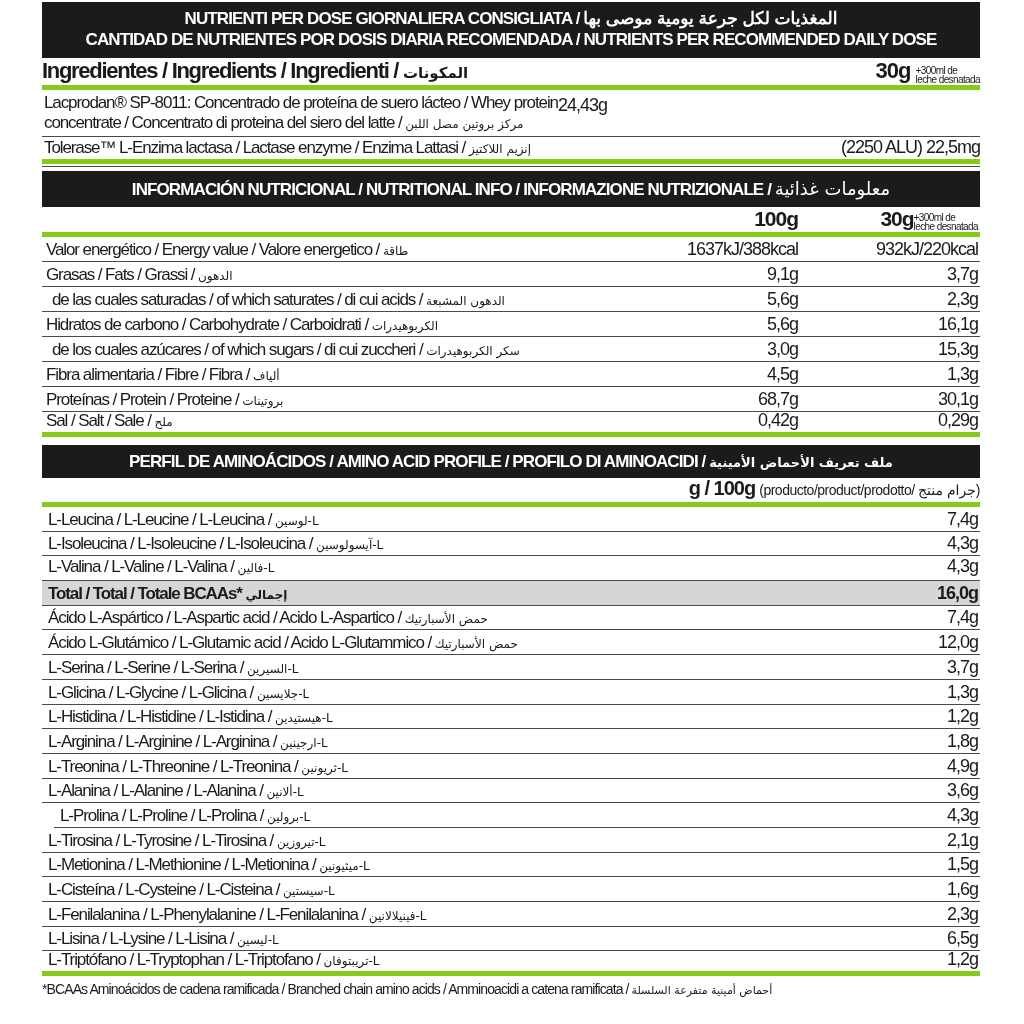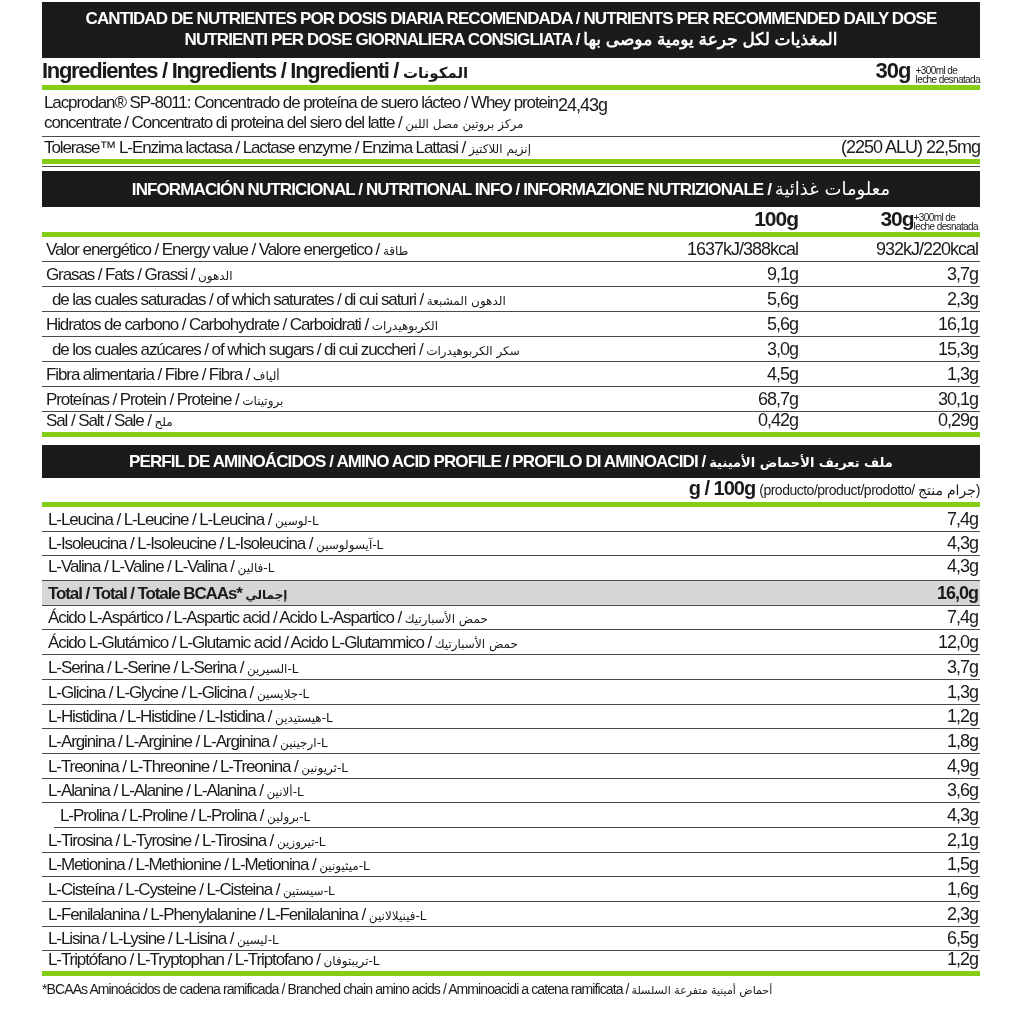--- a/index.html
+++ b/index.html
@@ -22,22 +22,22 @@
   .amino .lbl { padding-left: 6px; }
   .amino .val { padding-right: 2px; }
   .total { background: #d6d6d6; }
 </style>
 </head>
 <body>
 
 <div class="wrap">
 
   <div class="band" style="height:56px;padding-top:6px;box-sizing:border-box;">
+    <span class="ln" style="font-size: 17px; line-height: 21px; display: block;">NUTRIENTI PER DOSE GIORNALIERA CONSIGLIATA / المغذيات لكل جرعة يومية موصى بها</span>
     <span class="ln" style="font-size: 17px; line-height: 21px; display: block;">CANTIDAD DE NUTRIENTES POR DOSIS DIARIA RECOMENDADA / NUTRIENTS PER RECOMMENDED  DAILY DOSE</span>
-    <span class="ln" style="font-size: 17px; line-height: 21px; display: block;">NUTRIENTI PER DOSE GIORNALIERA CONSIGLIATA / المغذيات لكل جرعة يومية موصى بها</span>
   </div>
 
   <div class="row thick" style="height:30px;margin-top:2px;padding-bottom:1px;">
     <span class="lbl bold" style="font-size:22px;letter-spacing:-1.3px;padding-left:0;">
       <span>Ingredientes / Ingredients / Ingredienti /</span>
       <span class="ar" style="font-size:15px;font-weight:bold;">المكونات</span>
     </span>
     <span class="val bold" style="font-size:22px;">
       <span>30g</span>
       <span class="sup-note"><span>+300ml de</span><br><span>leche desnatada</span></span>
@@ -84,21 +84,21 @@
         </span>
       </div>
       <div class="row thin" style="height: 25px; padding-bottom: 1px;">
         <span class="lbl"><span>Grasas / Fats / Grassi /</span> <span class="ar">الدهون</span></span>
         <span style="display:flex">
           <span class="val c100">9,1g</span>
           <span class="val c30">3,7g</span>
         </span>
       </div>
       <div class="row thin" style="height: 25px; padding-bottom: 1px;">
-        <span class="lbl" style="padding-left:10px"><span>de las cuales saturadas / of which saturates / di cui saturi /</span> <span class="ar">الدهون المشبعة</span></span>
+        <span class="lbl" style="padding-left:10px"><span>de las cuales saturadas / of which saturates / di cui acids /</span> <span class="ar">الدهون المشبعة</span></span>
         <span style="display:flex">
           <span class="val c100">5,6g</span>
           <span class="val c30">2,3g</span>
         </span>
       </div>
       <div class="row thin" style="height: 25px; padding-bottom: 1px;">
         <span class="lbl"><span>Hidratos de carbono / Carbohydrate / Carboidrati /</span> <span class="ar">الكربوهيدرات</span></span>
         <span style="display:flex">
           <span class="val c100">5,6g</span>
           <span class="val c30">16,1g</span>

